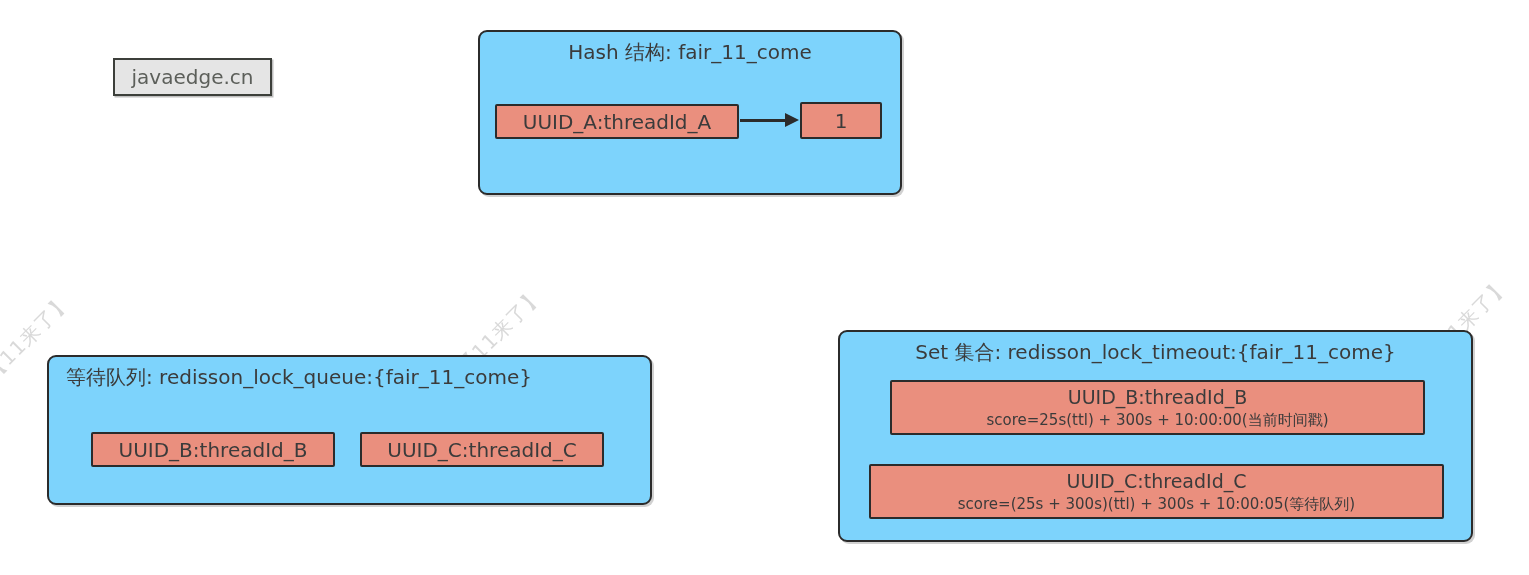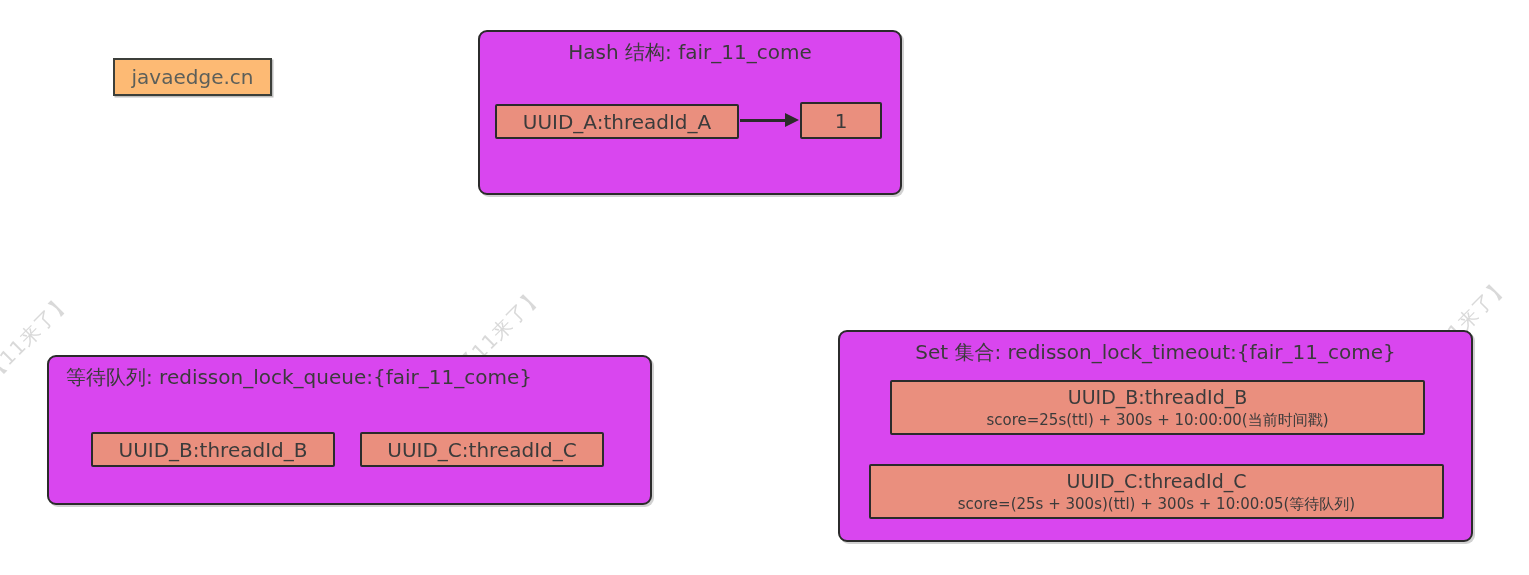--- a/index.html
+++ b/index.html
@@ -20,32 +20,32 @@
     white-space:nowrap;
     transform:rotate(-45deg);
     transform-origin:0 50%;
     letter-spacing:1px;
     user-select:none;
   }
   
   .brand{
     position:absolute;left:113px;top:58px;width:159px;height:38px;
     box-sizing:border-box;
-    background:#fdba74;
+    background:#e5e5e5;
     border:2px solid #3c3f3a;
     box-shadow:1.5px 1.5px 0 rgba(0,0,0,0.25);
     display:flex;align-items:center;justify-content:center;
     font-size:20px;color:#5c5f5a;
     z-index:1;
   }
   
   .panel{
     position:absolute;
     box-sizing:border-box;
-    background:#d946ef;
+    background:#7dd3fc;
     border:2.5px solid #2b2b2b;
     border-radius:9px;
     box-shadow:2px 2px 0 rgba(0,0,0,0.18);
     z-index:1;
   }
   .panel-title{
     position:absolute;top:7px;left:0;width:100%;
     text-align:center;
     font-size:20px;color:#3b3b3b;
     white-space:nowrap;

